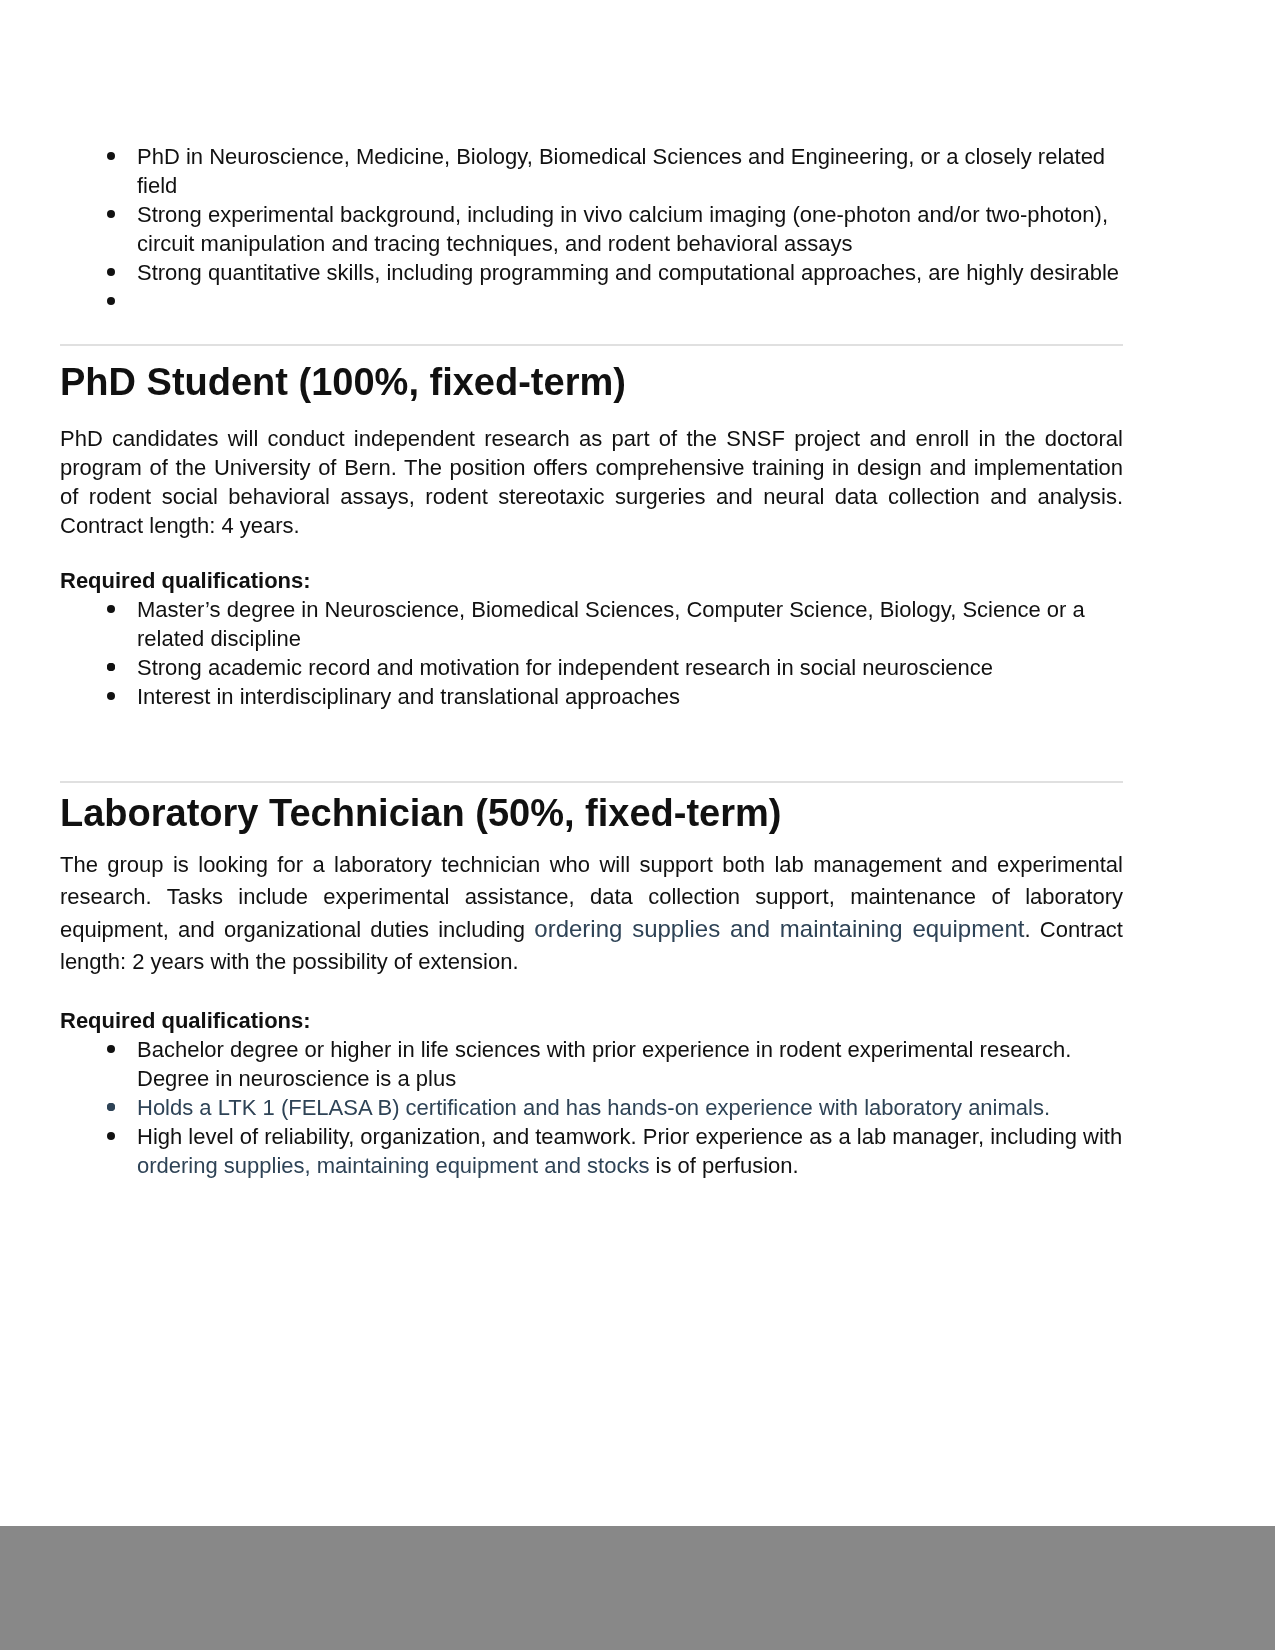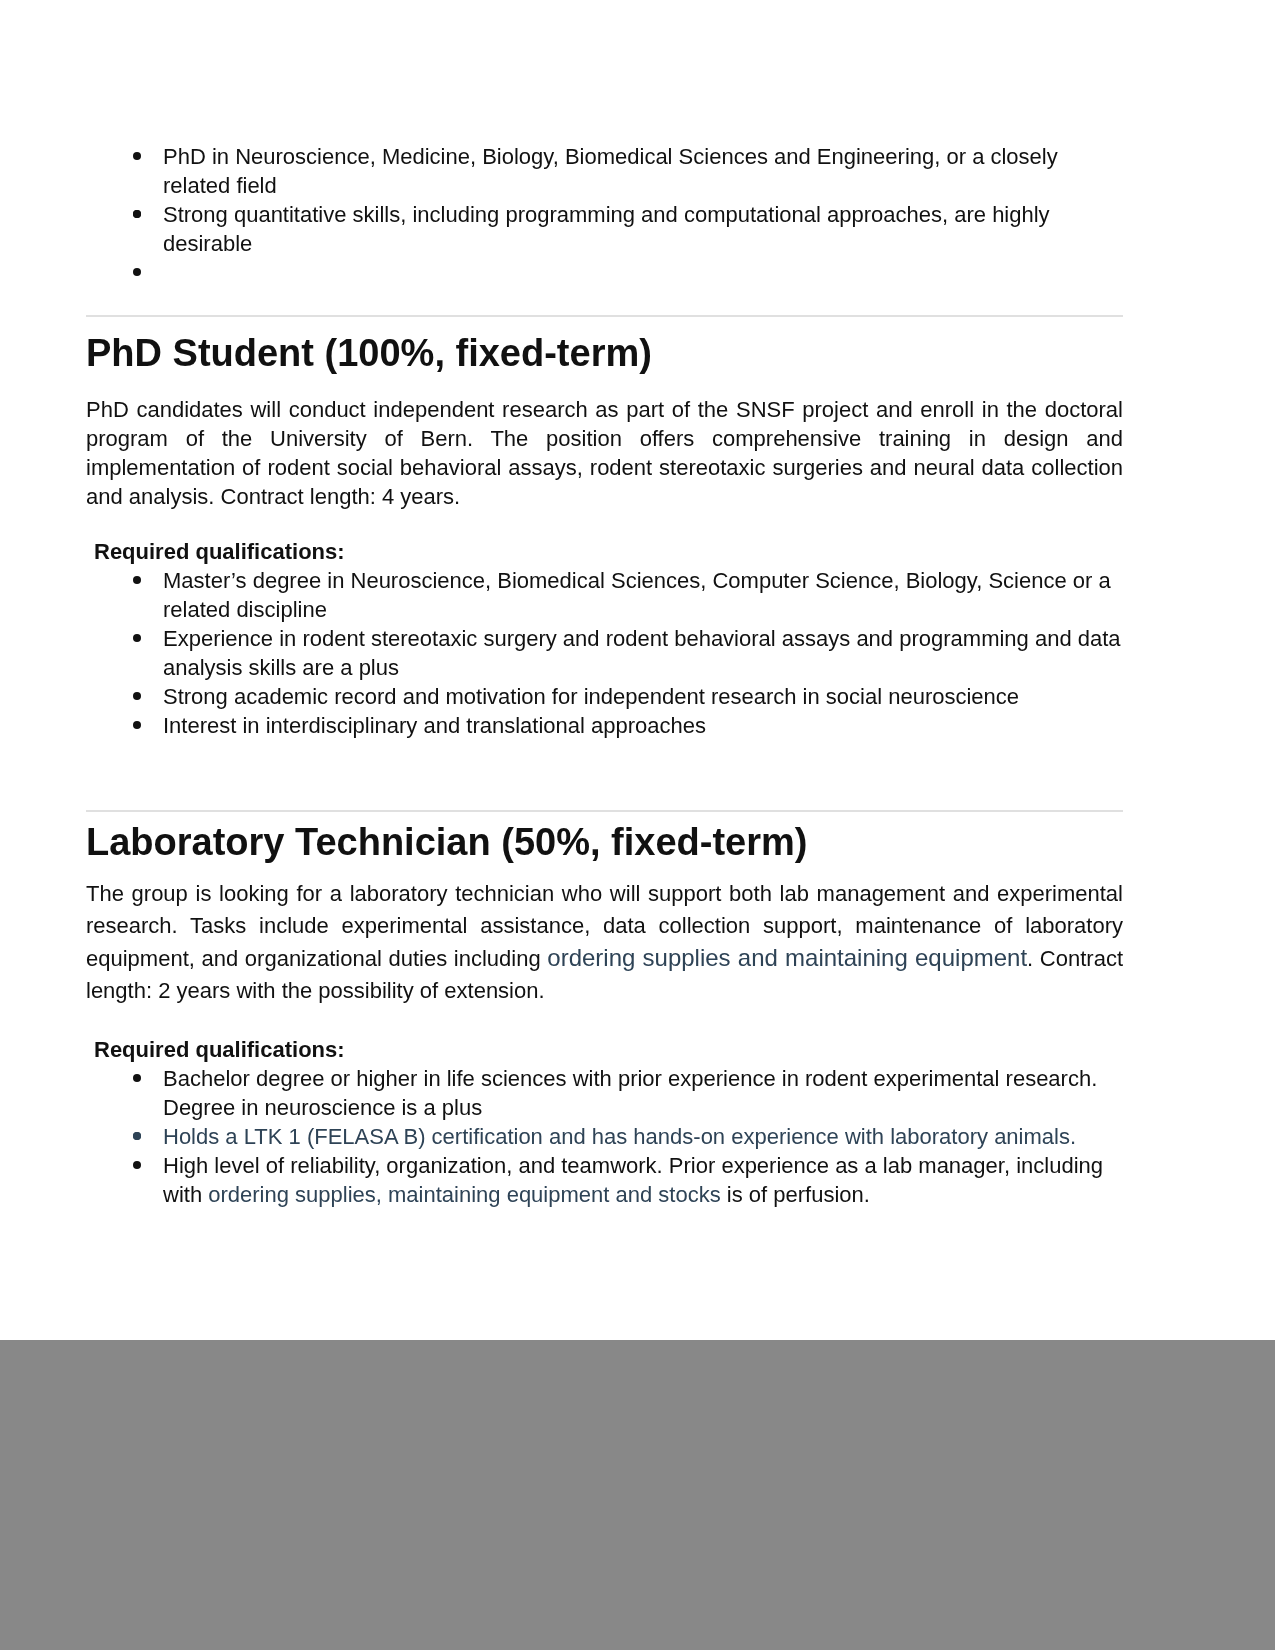--- a/index.html
+++ b/index.html
@@ -4,27 +4,27 @@
 <style>
   :root{
     --text-color:#111111;
     --accent-color:#2e4356;
     --divider-color:#e0e0e0;
     --page-bg:#ffffff;
   }
   *{box-sizing:border-box;}
   html,body{margin:0;padding:0;background:#888;}
   .page{
-    width:1275px;height:1340px;
+    width:1275px;height:1526px;
     margin:0 auto;
     background:var(--page-bg);
     color:var(--text-color);
     font-family:"Liberation Sans","DejaVu Sans",sans-serif;
     font-size:22px;line-height:29px;
-    padding:142px 152px 0 86px;
+    padding:142px 152px 0 60px;
     overflow:hidden;
   }
   ul.doc-list{list-style:none;margin:0;padding:0;}
   ul.doc-list li{position:relative;padding-left:77px;}
   ul.doc-list li .bullet{
     position:absolute;left:47px;top:10px;
     width:8px;height:8px;border-radius:50%;
     background:currentColor;
   }
   li.accent{color:var(--accent-color);}
@@ -35,37 +35,38 @@
   .divider{border:none;height:2px;background:var(--divider-color);margin:0;}
   .divider-1{margin-top:57px;}
   .divider-2{margin-top:70px;}
   h2.section-heading{
     font-size:38px;line-height:40px;font-weight:bold;
     margin:16px 0 0 0;color:var(--text-color);
   }
   h2.section-heading-2{margin-top:10px;}
   .para-phd{margin-top:22px;}
   .para-lab{margin-top:16px;}
-  .qual-label{font-weight:bold;margin:26px 0 0 8px;}
+  .qual-label{font-weight:bold;margin:26px 0 0 0;}
   .qual-label-2{margin-top:28px;}
   .list-phd{margin-top:29px;}
   .list-lab{margin-top:26px;}
 </style>
 </head>
 <body>
 
 <div class="page">
 
   <ul class="doc-list">
     <li>
       <span class="bullet"></span>
       <span>PhD in Neuroscience, Medicine, Biology, Biomedical Sciences and Engineering, or a closely related field</span>
     </li>
     <li>
       <span class="bullet"></span>
+      <span>Strong experimental background, including in vivo calcium imaging (one-photon and/or two-photon), circuit manipulation and tracing techniques, and rodent behavioral assays</span>
     </li>
     <li>
       <span class="bullet"></span>
       <span>Strong quantitative skills, including programming and computational approaches, are highly desirable</span>
     </li>
     <li>
       <span class="bullet"></span>
     </li>
   </ul>
 
@@ -77,21 +78,20 @@
 
   <p class="qual-label">Required qualifications:</p>
 
   <ul class="doc-list list-phd">
     <li>
       <span class="bullet"></span>
       <span>Master’s degree in Neuroscience, Biomedical Sciences, Computer Science, Biology, Science or a related discipline</span>
     </li>
     <li>
       <span class="bullet"></span>
-      <span>Experience in rodent stereotaxic surgery and rodent behavioral assays and programming and data analysis skills are a plus</span>
     </li>
     <li>
       <span class="bullet"></span>
       <span>Strong academic record and motivation for independent research in social neuroscience</span>
     </li>
     <li>
       <span class="bullet"></span>
       <span>Interest in interdisciplinary and translational approaches</span>
     </li>
   </ul>

